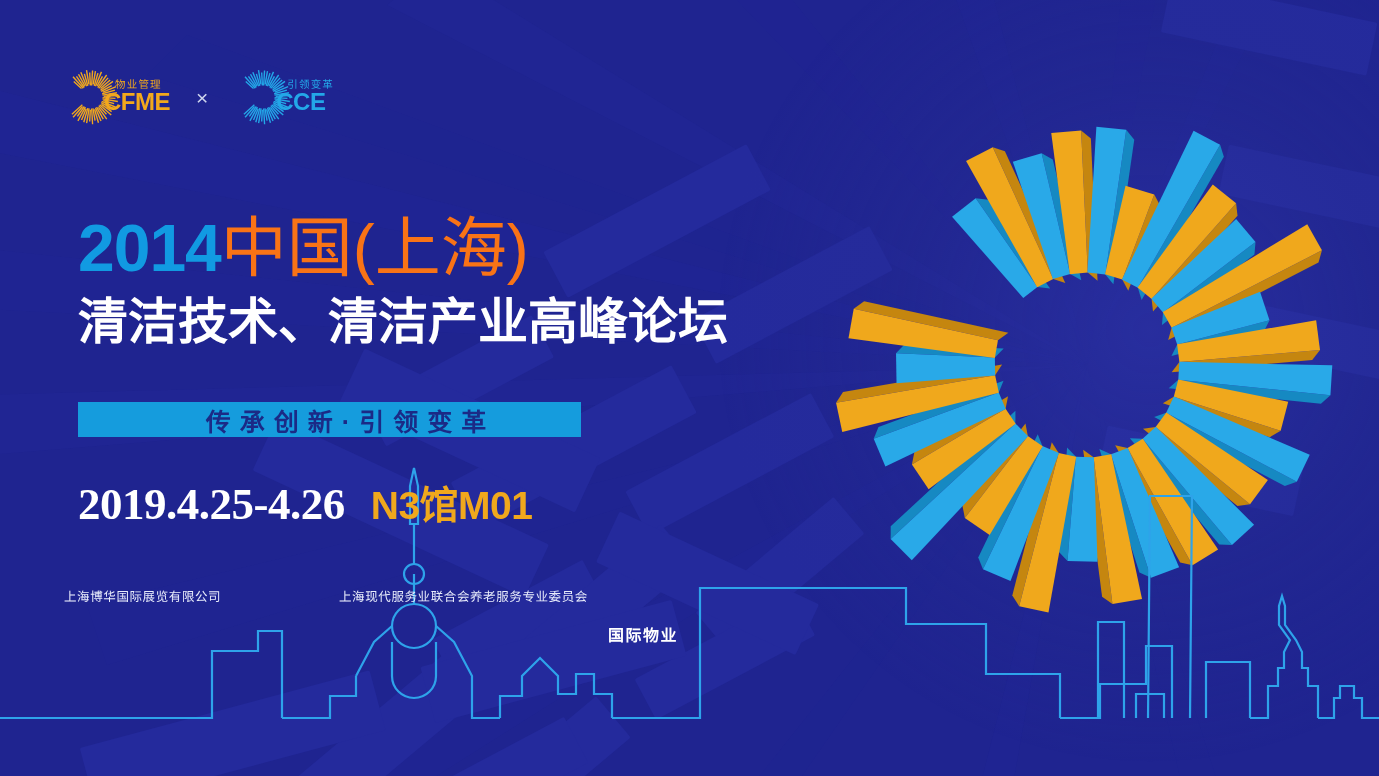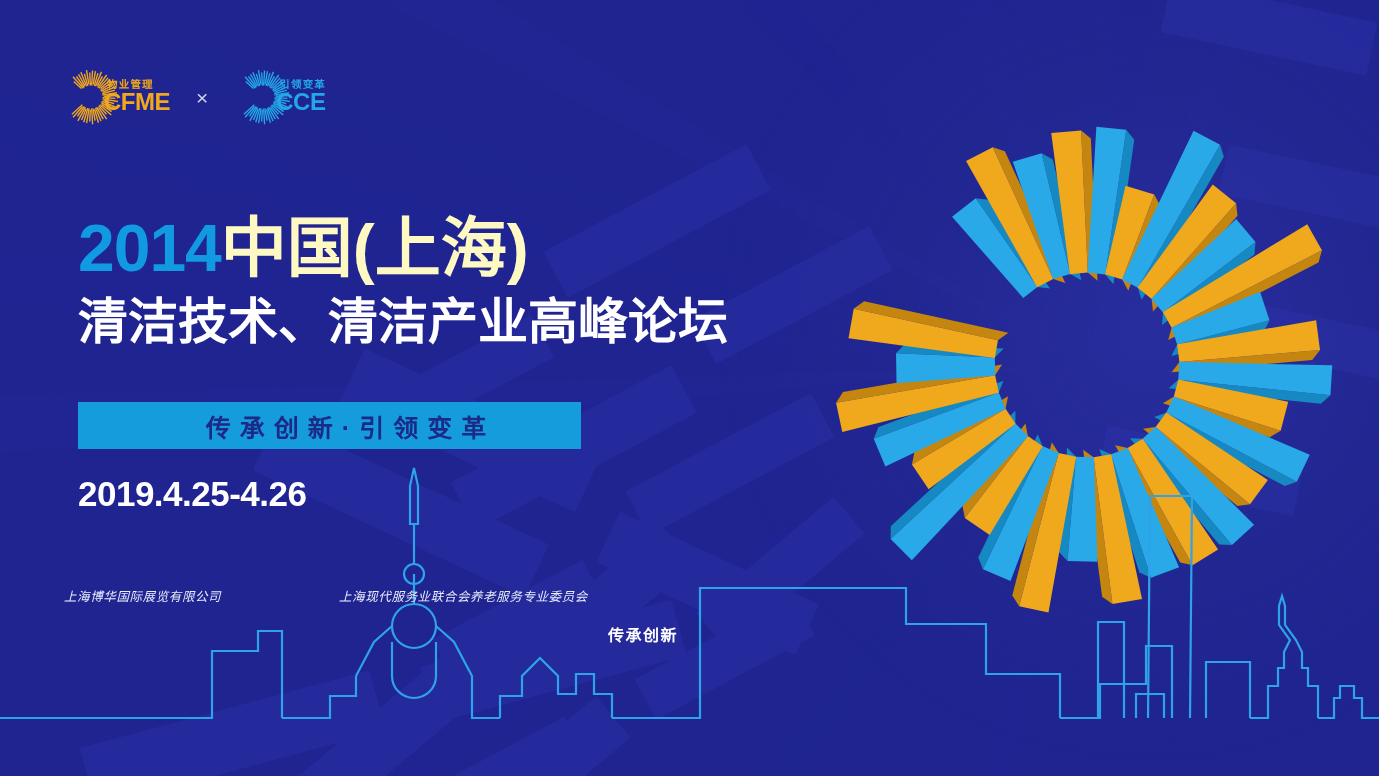--- a/index.html
+++ b/index.html
@@ -40,21 +40,21 @@
     height:78px;
   }
   .logo-unit{ display:flex; align-items:center; }
   .logo-mark{ width:58px; height:58px; flex:0 0 58px; }
   .logo-words{
     display:flex; flex-direction:column; align-items:flex-start;
     margin-left:-16px; padding-bottom:2px;
   }
   .logo-cn{
     font-size:10.5px; letter-spacing:1.2px; line-height:1;
-    margin-bottom:1px; margin-left:3px; font-weight:700;
+    margin-bottom:1px; margin-left:11px; font-weight:400;
   }
   .logo-en{
     font-size:24px; font-weight:700; line-height:.92;
     letter-spacing:-0.5px;
   }
   .cfme .logo-cn, .cfme .logo-en{ color:#f2a81c; }
   .cce  .logo-cn, .cce  .logo-en{ color:#23a7e8; }
   .logo-x{
     color:#cfd6ee; font-size:21px; font-weight:400; line-height:1;
     margin:0 4px; user-select:none;
@@ -63,53 +63,52 @@
   
   .headline{
     position:absolute; left:78px; top:214px;
     line-height:1;
   }
   .h-line1{
     font-size:66px; font-weight:800; letter-spacing:0px;
     white-space:nowrap; line-height:1.05;
   }
   .h-year{ color:#119ae2; font-weight:800; letter-spacing:-1px; }
-  .h-place{ color:#fef9c3; font-weight:700; }
+  .h-place{ color:#f97316; font-weight:400; }
   .h-line2{
     margin-top:12px;
     font-size:50px; font-weight:800; color:#ffffff;
     letter-spacing:0px; white-space:nowrap; line-height:1.1;
   }
 
   
   .slogan{
     position:absolute; left:78px; top:402px;
-    width:503px; height:47px;
+    width:503px; height:35px;
     background:#159cdd;
     display:flex; align-items:center; justify-content:center;padding-left:33px;
   }
   .slogan span{
     color:#1b2a86; font-size:25px; font-weight:700;
     letter-spacing:9px; text-indent:9px; white-space:nowrap;
   }
 
   
   .dateline{
     position:absolute; left:78px; top:474px;
     display:flex; align-items:baseline; gap:26px;
     white-space:nowrap;
   }
-  .date-range{ color:#ffffff; font-size:35px; font-weight:800; letter-spacing:-0.5px; }
+  .date-range{ color:#ffffff; font-size:45px; font-weight:800; letter-spacing:-0.5px;font-family:Liberation Serif, serif; }
   .booth{ color:#f0a81c; font-size:39px; font-weight:800; letter-spacing:-0.5px; }
 
   
   .orgs{
     position:absolute; left:64px; top:590px;
     width:620px;
-    font-style:italic;
   }
   .org-row{ display:flex; margin-bottom:24px; }
   .org-row:last-child{ margin-bottom:0; }
   .org-item{
     color:#e8ecfb; font-size:12.5px; letter-spacing:.6px; line-height:1.2;
     white-space:nowrap;
   }
   .org-col-a{ width:275px; flex:0 0 275px; }
   .org-col-b{ flex:0 0 auto; }
   .present-label{
@@ -503,24 +502,25 @@
     </div>
     <div class="h-line2">清洁技术、清洁产业高峰论坛</div>
   </div>
 
   <div class="slogan">
     <span>传承创新·引领变革</span>
   </div>
 
   <div class="dateline">
     <div class="date-range">2019.4.25-4.26</div>
+    <div class="booth">N3馆M01</div>
   </div>
 
   <div class="orgs">
     <div class="org-row">
       <div class="org-item org-col-a">上海博华国际展览有限公司</div>
       <div class="org-item org-col-b">上海现代服务业联合会养老服务专业委员会</div>
     </div>
   </div>
 
-  <div class="present-label">传承创新</div>
+  <div class="present-label">国际物业</div>
 
 </div>
 
 </body></html>

